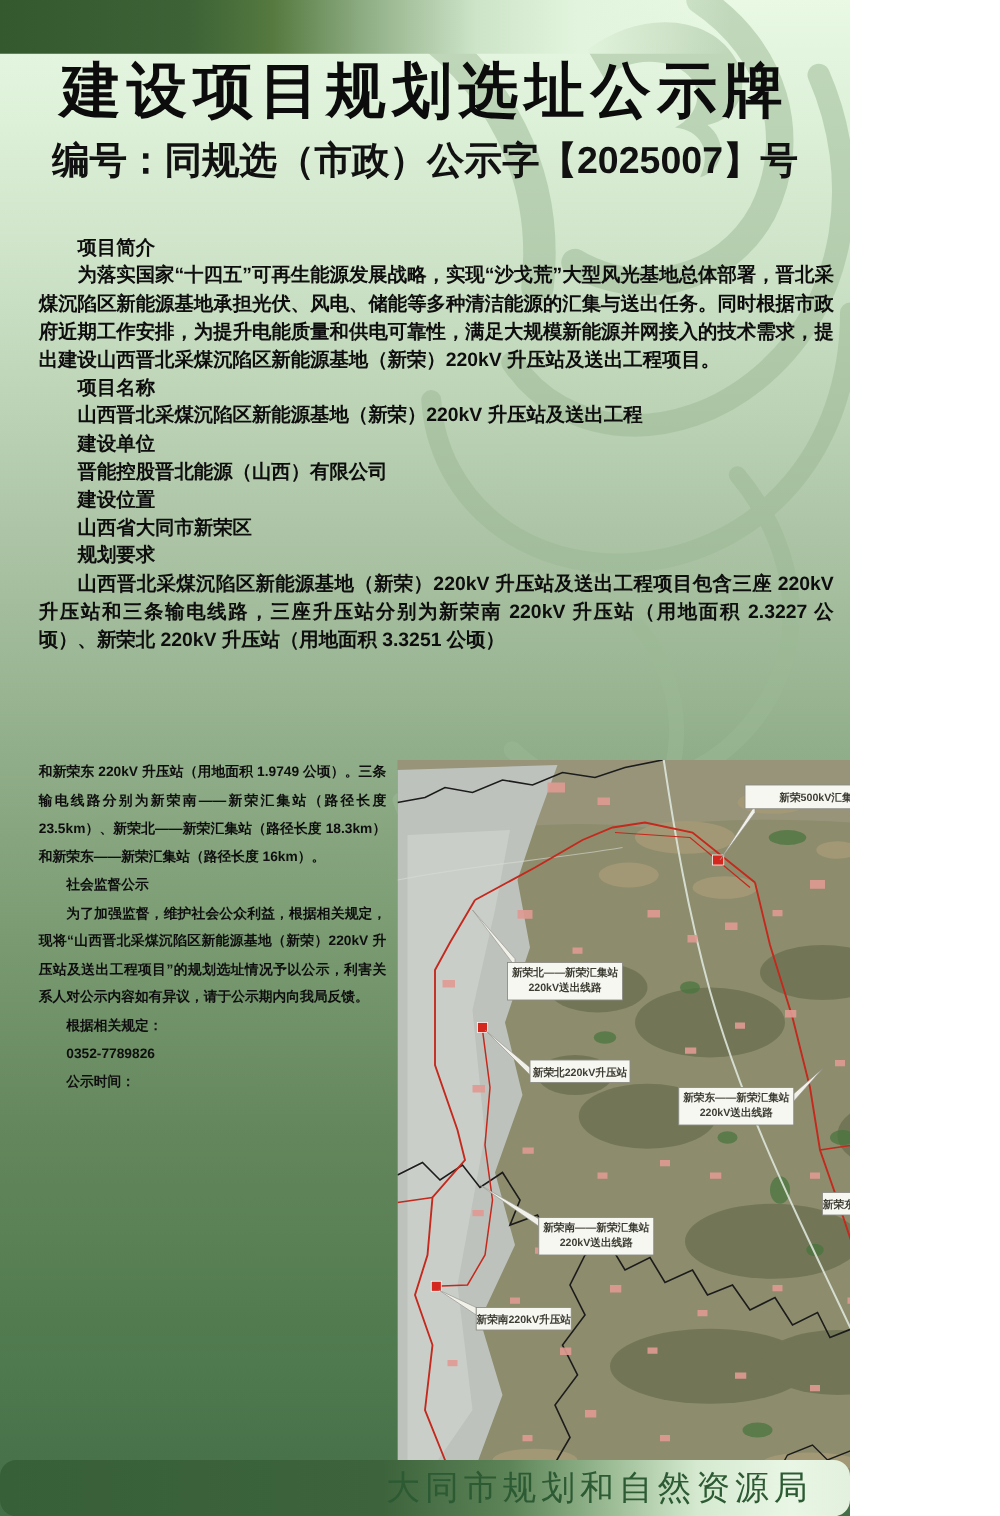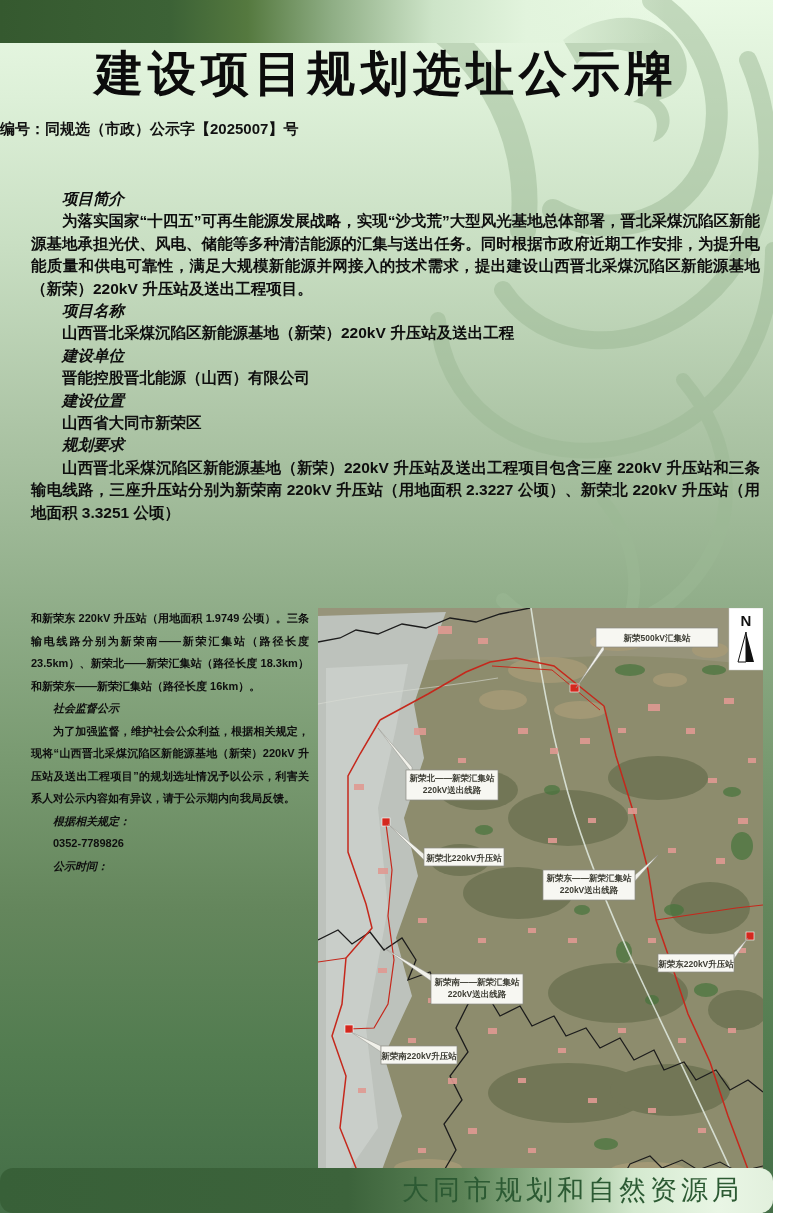--- a/index.html
+++ b/index.html
@@ -1,46 +1,46 @@
 <!DOCTYPE html>
 <html><head>
 <meta charset="utf-8">
 <style>
   html,body{margin:0;padding:0;}
   .page{
     position:relative;
-    width:773px;height:1213px;
+    width:680px;height:1213px;
     overflow:hidden;
     background:linear-gradient(180deg,
       #e9f9e4 0%, #ddf0d8 8%, #c9dfc3 20%, #adc5a6 35%,
       #92af8b 49%, #7a9b72 62%, #64865c 75%, #527c50 87%, #446e47 100%);
     font-family:"Liberation Sans",sans-serif;
   }
   .top-band{
     position:absolute;top:0;left:0;right:0;height:43px;z-index:3;
     background:linear-gradient(90deg,#35592f 0%,#3c6236 22%,#55793f 32%,
       #8fae85 43%,#cde4c8 56%,#e2f4dd 68%,rgba(230,247,225,0) 86%);
   }
   .watermark{position:absolute;top:0;right:0;z-index:1;}
   .content{position:relative;z-index:2;}
   .title{
     margin:46px 0 0 0;text-align:center;
     font-size:48px;font-weight:700;letter-spacing:5px;color:#0c0c0c;line-height:56px;
   }
   .subtitle{
-    margin-top:13px;text-align:left;
-    font-size:15px;font-weight:700;color:#111;line-height:27px;
+    margin-top:13px;text-align:center;
+    font-size:30px;font-weight:700;color:#111;line-height:27px;
   }
   .body-text{
     margin:46px 13px 0 31px;
     font-size:15.5px;line-height:22.4px;font-weight:600;color:#0e0e0e;
     text-align:justify;
   }
   .body-text p, .left-col p{margin:0;}
-  .h{font-weight:800;text-indent:2em;font-style:italic;}
+  .h{font-weight:800;text-indent:2em;}
   .p{text-indent:2em;}
   .p.noindent{text-indent:0;}
   .left-col{
     position:absolute;top:561px;left:31px;width:278px;z-index:2;
     font-size:11px;line-height:22.5px;font-weight:600;color:#0e0e0e;
     text-align:justify;
   }
   .map-col{position:absolute;top:562px;left:318px;width:445px;z-index:2;}
   .map-frame{display:block;}
   svg text{font-family:"Liberation Sans",sans-serif;}

